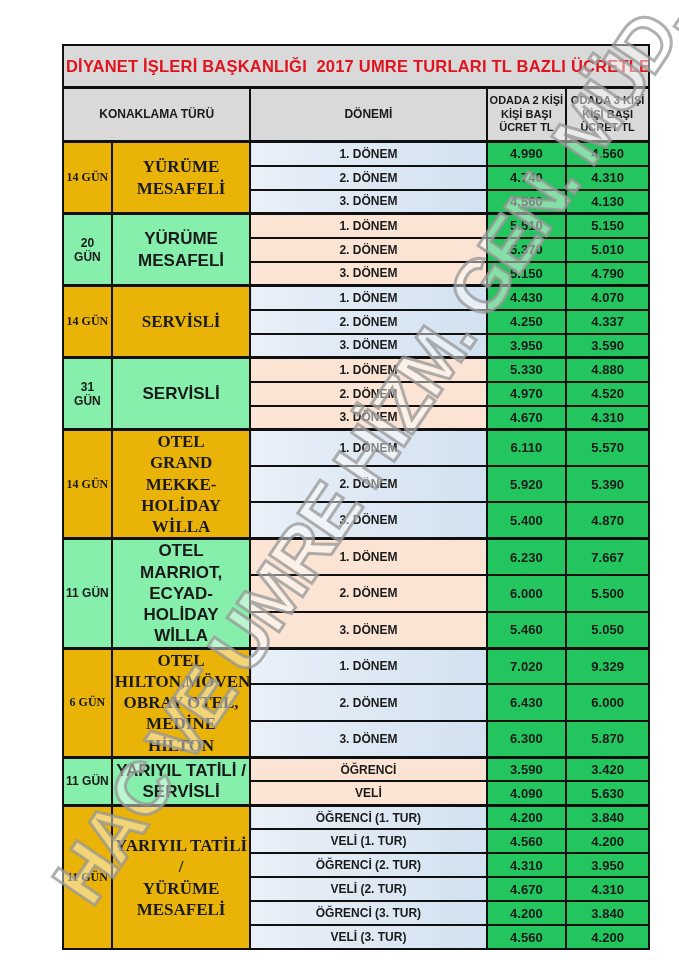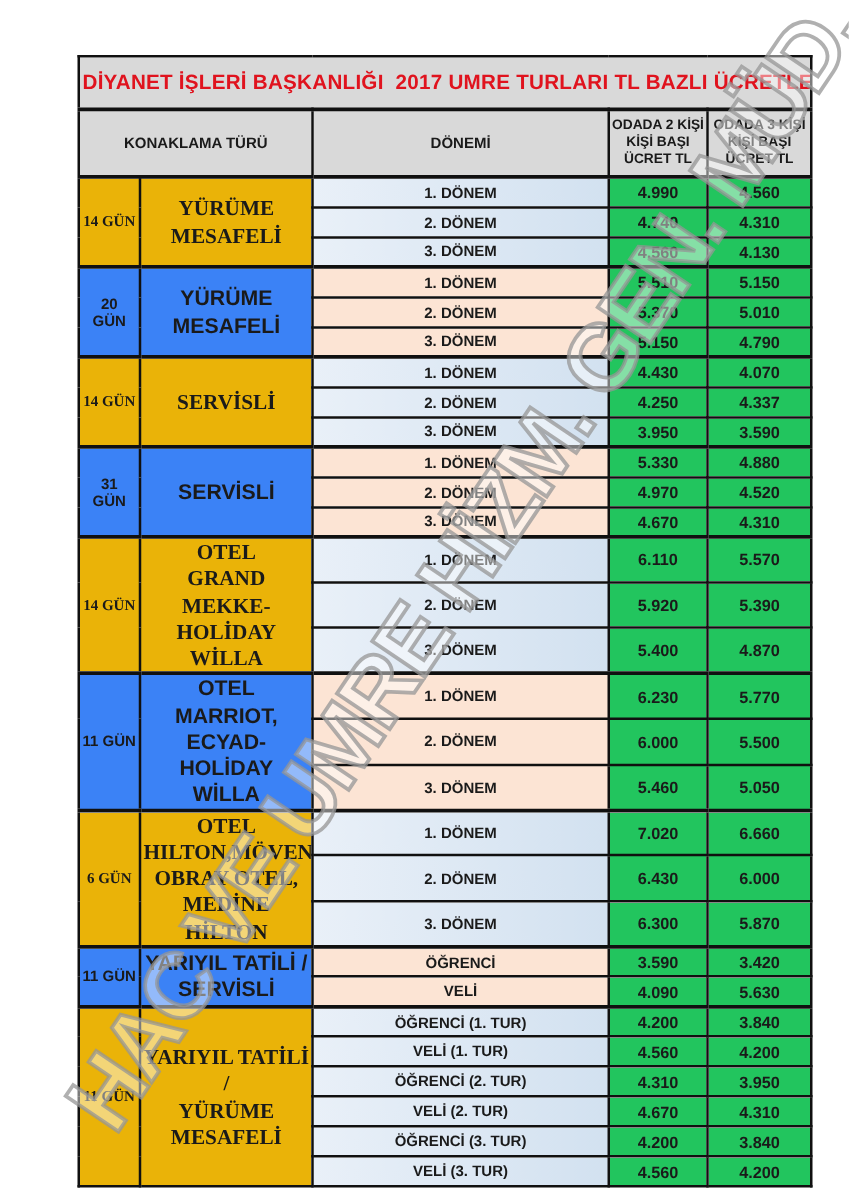--- a/index.html
+++ b/index.html
@@ -50,21 +50,21 @@
     margin-top: 40px;
   }
   tr.header-row th.price-head { font-size: 11px; line-height: 1.25; }
   tbody.data tr { height: 24px; }
   td.duration { font-size: 12px; background: inherit; }
   td.type { font-size: 17px; line-height: 1.25; white-space: pre-line; }
   td.donem { font-size: 12px; }
   td.price { font-size: 13px; background: #22c55e; }
   tr.theme-blue td.duration, tr.theme-blue td.type { background: #eab308; font-family: Liberation Serif, serif; }
   tr.theme-blue td.donem { background: linear-gradient(90deg, #e9f0f8 0%, #d2e1f0 100%); }
-  tr.theme-peach td.duration, tr.theme-peach td.type { background: #3b82f6; margin-left: 28px; }
+  tr.theme-peach td.duration, tr.theme-peach td.type { background: #86efac; margin-left: 28px; }
   tr.theme-peach td.donem { background: #fce4d4; }
   tbody.data tr.group-start td { border-top-width: 3px; }
   .watermark {
     position: absolute;
     left: -255px; top: 409px;
     width: 1250px;
     text-align: center;
     transform: rotate(-56deg);
     transform-origin: center;
     font-size: 74px;
@@ -193,41 +193,41 @@
           <td class="price">5.400</td>
           <td class="price">4.870</td>
         </tr>
         <tr class="theme-peach group-start">
           <td rowspan="3" class="duration">11  GÜN</td>
           <td rowspan="3" class="type">OTEL
 MARRIOT, ECYAD-
 HOLİDAY WİLLA</td>
           <td class="donem">1. DÖNEM</td>
           <td class="price">6.230</td>
-          <td class="price">5.770</td>
+          <td class="price">7.667</td>
         </tr>
         <tr class="theme-peach">
           <td class="donem">2. DÖNEM</td>
           <td class="price">6.000</td>
           <td class="price">5.500</td>
         </tr>
         <tr class="theme-peach">
           <td class="donem">3. DÖNEM</td>
           <td class="price">5.460</td>
           <td class="price">5.050</td>
         </tr>
         <tr class="theme-blue group-start">
           <td rowspan="3" class="duration">6  GÜN</td>
           <td rowspan="3" class="type">OTEL
 HILTON,MÖVENPİCK-
 OBRAY OTEL, MEDİNE
 HİLTON</td>
           <td class="donem">1. DÖNEM</td>
           <td class="price">7.020</td>
-          <td class="price">6.660</td>
+          <td class="price">9.329</td>
         </tr>
         <tr class="theme-blue">
           <td class="donem">2. DÖNEM</td>
           <td class="price">6.430</td>
           <td class="price">6.000</td>
         </tr>
         <tr class="theme-blue">
           <td class="donem">3. DÖNEM</td>
           <td class="price">6.300</td>
           <td class="price">5.870</td>

